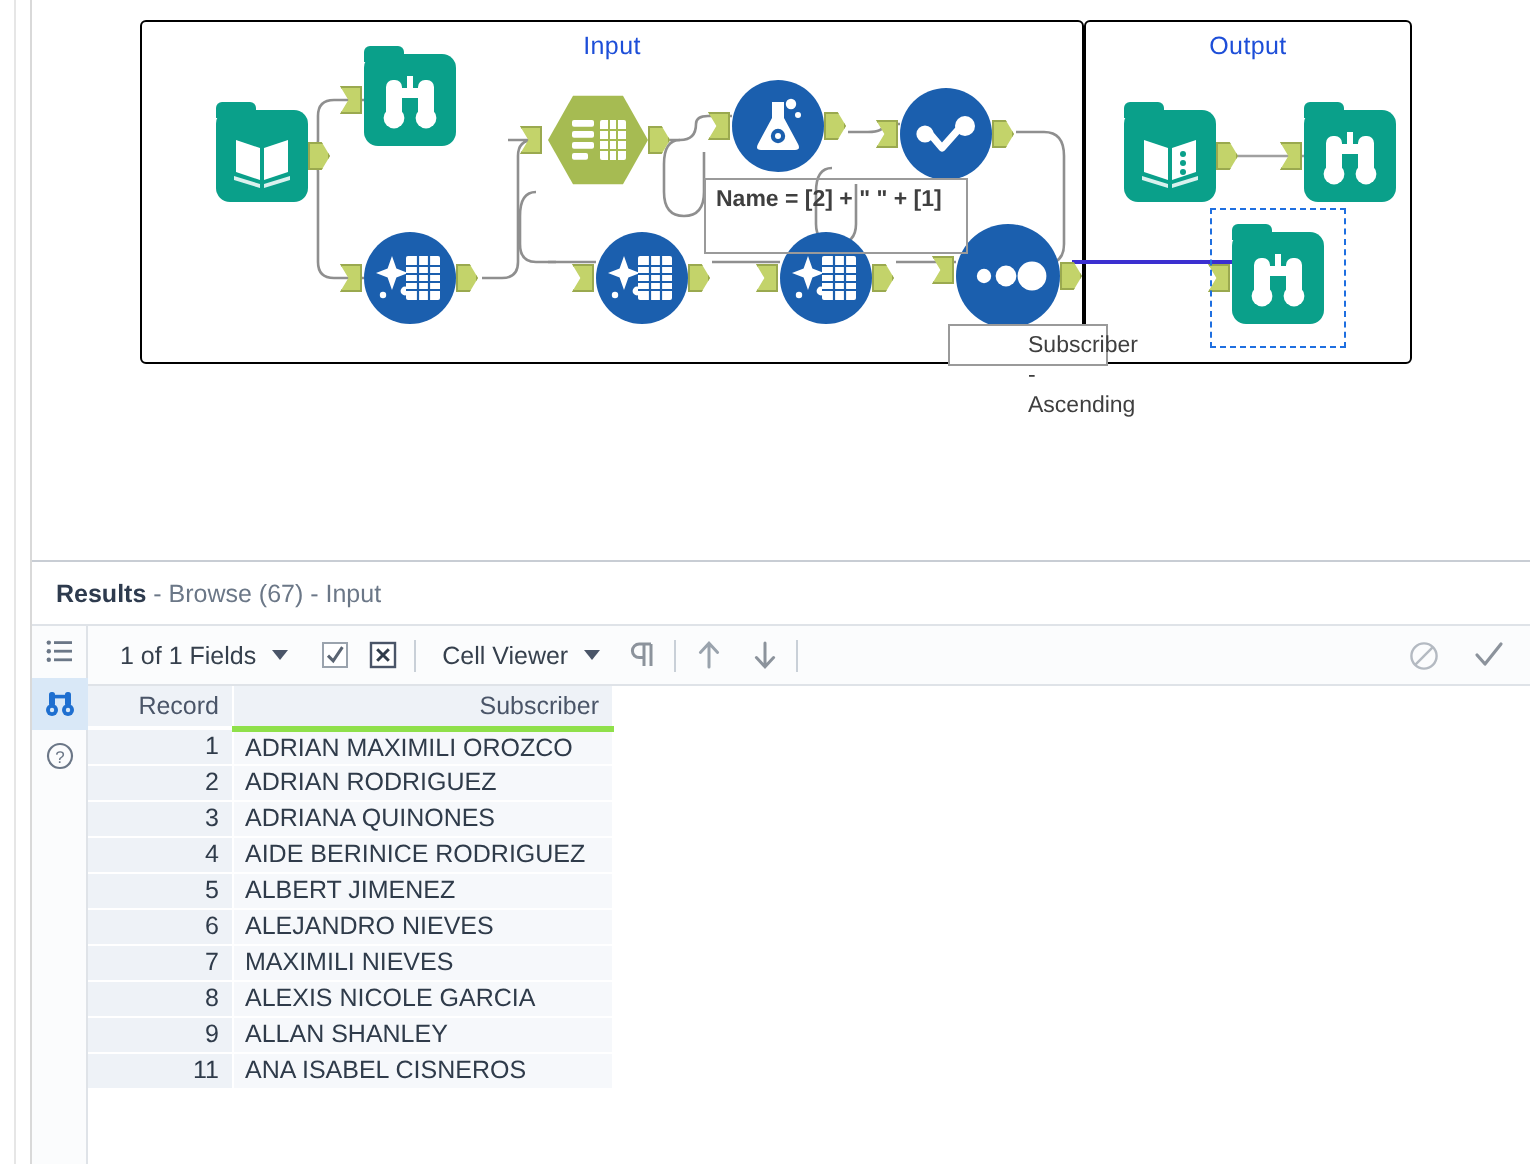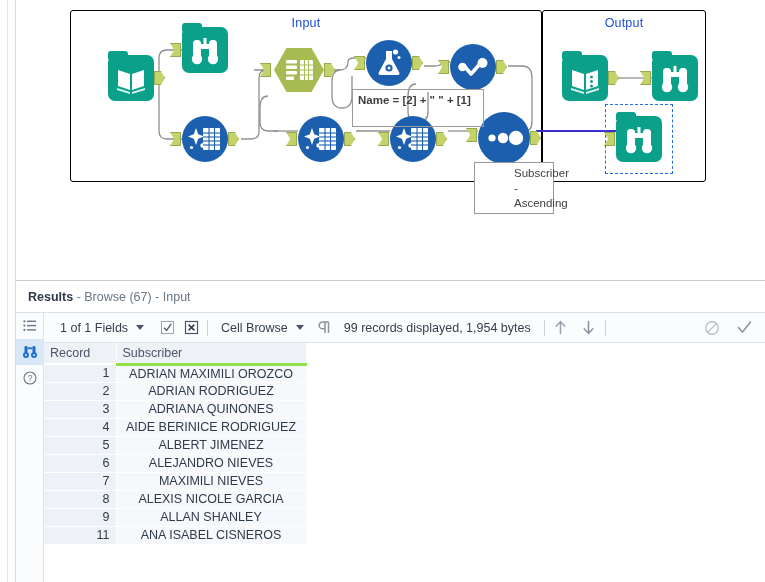--- a/index.html
+++ b/index.html
@@ -224,39 +224,38 @@
   }
   table.grid {
     border-collapse: collapse;
     font-size: 12.5px;
     table-layout: fixed;
   }
   table.grid th {
     background: #eef2f7;
     color: #4a5568;
     font-weight: normal;
-    text-align: left;
+    text-align: right;
     height: 21px;
     padding: 0 6px;
     border-right: 1px solid #ffffff;
     border-bottom: 2px solid #ffffff;
     box-sizing: border-box;
   }
   table.grid th.col-record { width: 72px; }
   table.grid th.col-subscriber { width: 190px; border-bottom: 3px solid #8fe04a; }
   table.grid td {
     height: 18px;
     padding: 0 6px;
     border-bottom: 1px solid #ffffff;
     border-right: 1px solid #ffffff;
     box-sizing: border-box;
     color: #2f3b4a;
     white-space: nowrap;
     overflow: hidden;
-    text-align: center;
   }
   table.grid td.cell-record {
     text-align: right;
     background: #eef2f7;
     width: 72px;
   }
   table.grid td.cell-value {
     background: #f6f8fb;
     width: 190px;
   }
@@ -540,21 +539,21 @@
           <rect x="19" y="17" width="8" height="5" fill="#ffffff"></rect>
           <circle cx="15" cy="32" r="5.2" fill="#ffffff"></circle>
           <circle cx="31" cy="32" r="5.2" fill="#ffffff"></circle>
           <rect x="21.5" y="11" width="3" height="9" fill="#ffffff"></rect>
         </svg>
       </div>
     </div>
 
     <div class="annot transparent-bg" style="left:336px; top:89px; width:132px; height:38px; font-weight:bold;">Name = [2] + " " + [1]</div>
 
-    <div class="annot" style="left:458px; top:162px; width:80px; height:52px;padding-left:39px;">Subscriber -
+    <div class="annot" style="left:458px; top:162px; width:80px; height:21px;padding-left:39px;">Subscriber -
 Ascending</div>
 
   </div>
 
   <div class="results-panel">
 
     <div class="results-title">
       <span class="strong">Results</span><span class="muted"> - Browse (67) - Input</span>
     </div>
 
@@ -609,33 +608,30 @@
         <div class="tb-icon" style="margin-left:6px;">
           <svg width="15" height="15" viewBox="0 0 15 15">
             <rect x="1.5" y="1.5" width="12" height="12" fill="#ffffff" stroke="#4a5568" stroke-width="1.2"></rect>
             <path d="M4.6 4.6 L10.4 10.4 M10.4 4.6 L4.6 10.4" stroke="#2f3b4a" stroke-width="1.5"></path>
           </svg>
         </div>
 
         <div class="tb-sep"></div>
 
         <div class="tb-item">
-          <span>Cell Browse</span>
+          <span>Cell Viewer</span>
           <span class="tb-caret"></span>
         </div>
 
         <div class="tb-icon" style="margin-left:6px;">
           <svg width="13" height="15" viewBox="0 0 13 15">
             <path d="M10.5 2 L10.5 13 M7 2 L7 13 M10.5 2 L4.6 2 A3.4 3.4 0 0 0 4.6 8.8 L7 8.8" stroke="#8c939c" stroke-width="1.5" fill="none"></path>
           </svg>
         </div>
 
-        <div class="tb-item" style="margin-left:4px;">
-          <span>99 records displayed, 1,954 bytes</span>
-        </div>
 
         <div class="tb-sep"></div>
 
         <div class="tb-icon">
           <svg width="15" height="17" viewBox="0 0 15 17">
             <path d="M7.5 14.5 L7.5 3 M3.2 7.2 L7.5 2.6 L11.8 7.2" stroke="#9aa3ad" stroke-width="1.5" fill="none" stroke-linecap="round"></path>
           </svg>
         </div>
         <div class="tb-icon" style="margin-left:10px;">
           <svg width="15" height="17" viewBox="0 0 15 17">

